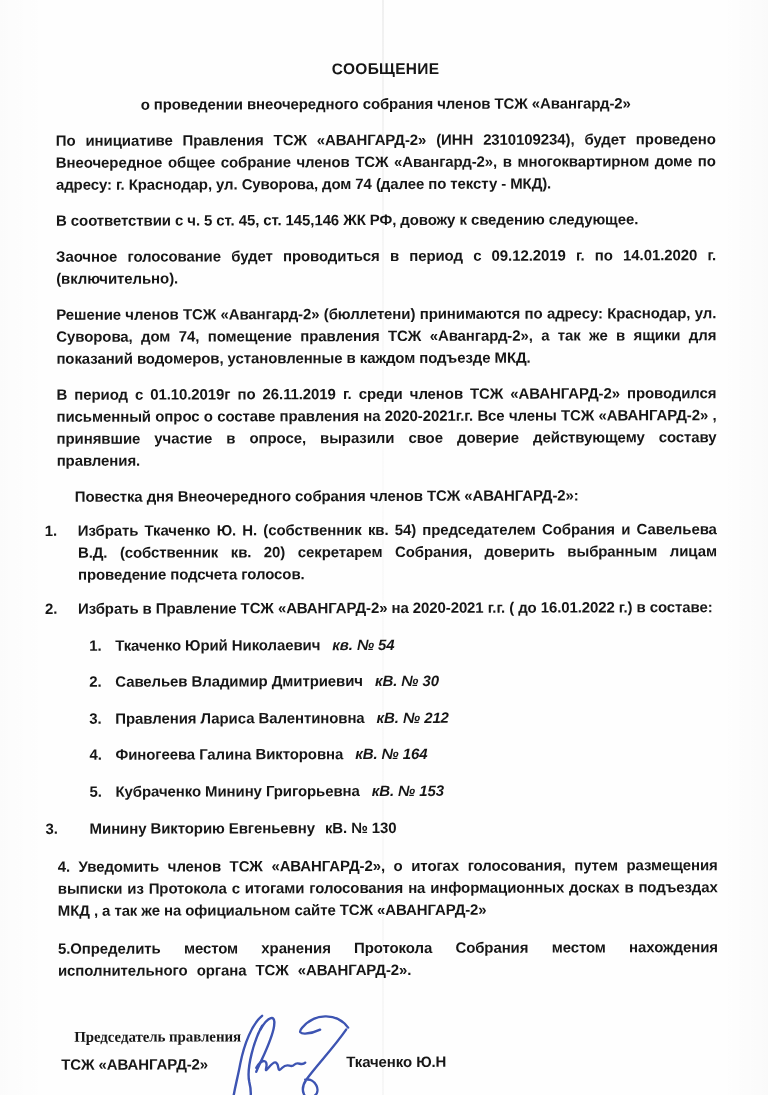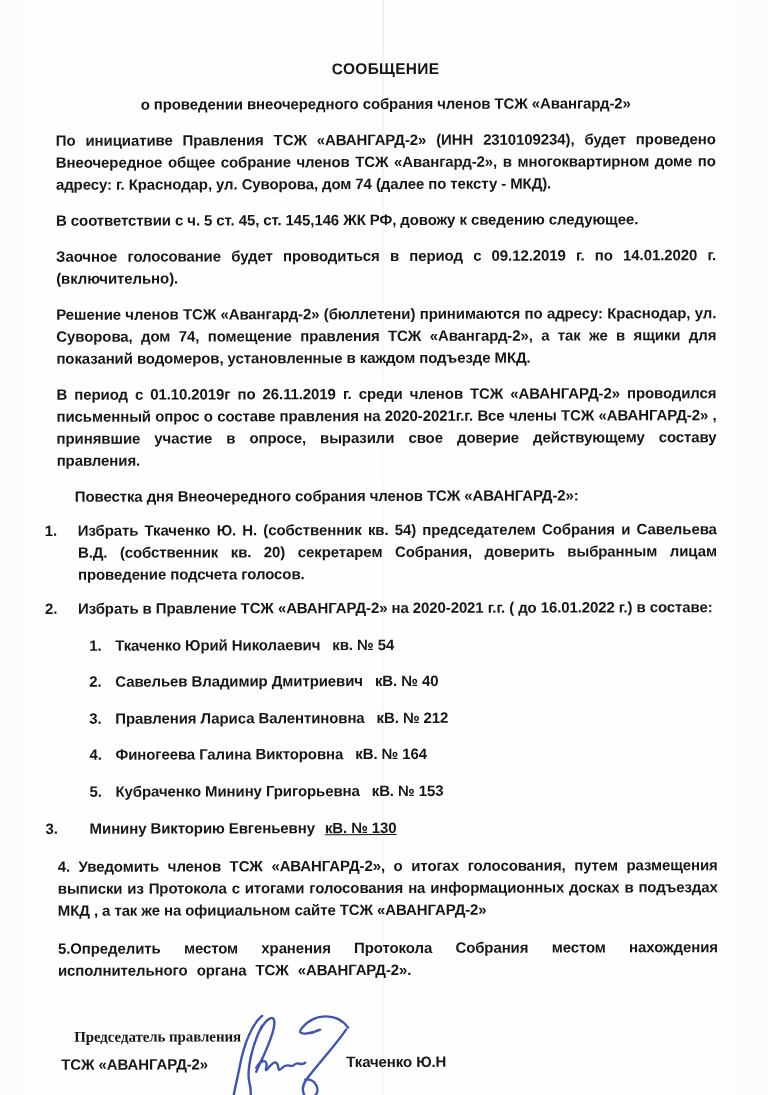--- a/index.html
+++ b/index.html
@@ -68,26 +68,26 @@
   .member-row {
     margin-top: 14.5px;
     padding-left: 32px;
     position: relative;
   }
   .member-row > .num {
     position: absolute;
     left: 32px; top: 0;
   }
   .member-row > .member-text { padding-left: 26px; display: block; }
-  .member-apt { margin-left: 12px; }
+  .member-apt { margin-left: 12px; font-style: italic; }
   .auditor-row {
     margin-top: 13px;
     padding-left: 32px;
   }
-  .auditor-apt { margin-left: 10px; text-decoration: underline; }
+  .auditor-apt { margin-left: 10px; }
   .flush-item { margin-top: 16px; text-align: justify; }
   .flush-item.wide { word-spacing: 5px; }
   .sig-block {
     margin-top: 36px;
     position: relative;
     height: 120px;
   }
   .sig-role-1 { position: absolute; left: 16px; top: 8px; font-family: Liberation Serif, serif; }
   .sig-role-2 { position: absolute; left: 3px; top: 36px; }
   .sig-name   { position: absolute; left: 288px; top: 34px; }
@@ -126,21 +126,21 @@
     <span class="num">2.</span>
     <span>Избрать в Правление ТСЖ «АВАНГАРД-2» на 2020-2021 г.г. ( до 16.01.2022 г.)  в  составе:</span>
   </div>
 
   <div class="member-row">
     <span class="num">1.</span>
     <span class="member-text"><span>Ткаченко Юрий Николаевич</span><span class="member-apt">кв. № 54</span></span>
   </div>
   <div class="member-row">
     <span class="num">2.</span>
-    <span class="member-text"><span>Савельев Владимир Дмитриевич</span><span class="member-apt">кВ. №  40</span></span>
+    <span class="member-text"><span>Савельев Владимир Дмитриевич</span><span class="member-apt">кВ. №  30</span></span>
   </div>
   <div class="member-row">
     <span class="num">3.</span>
     <span class="member-text"><span>Правления Лариса Валентиновна</span><span class="member-apt">кВ. №  212</span></span>
   </div>
   <div class="member-row">
     <span class="num">4.</span>
     <span class="member-text"><span>Финогеева Галина Викторовна</span><span class="member-apt">кВ. № 164</span></span>
   </div>
   <div class="member-row">

